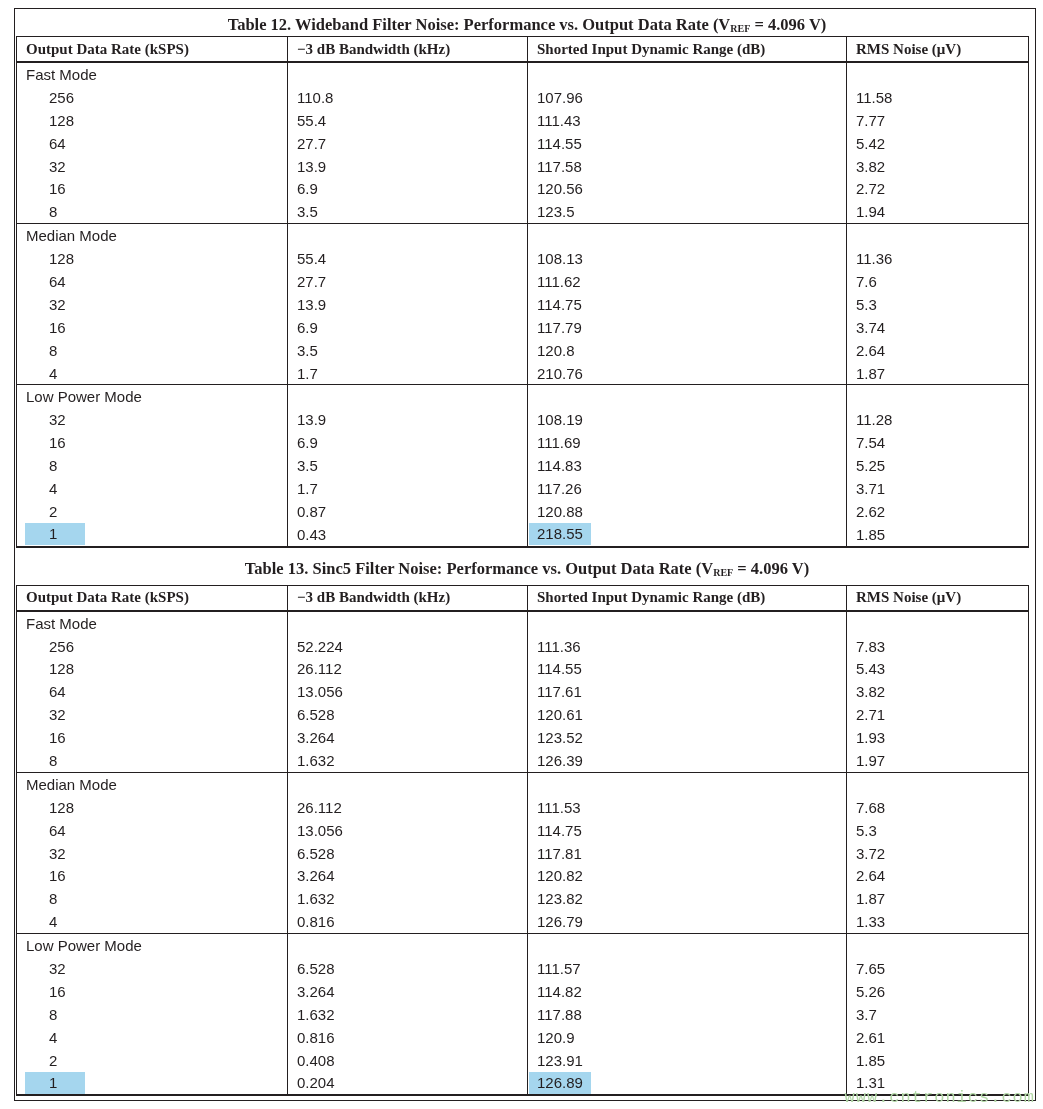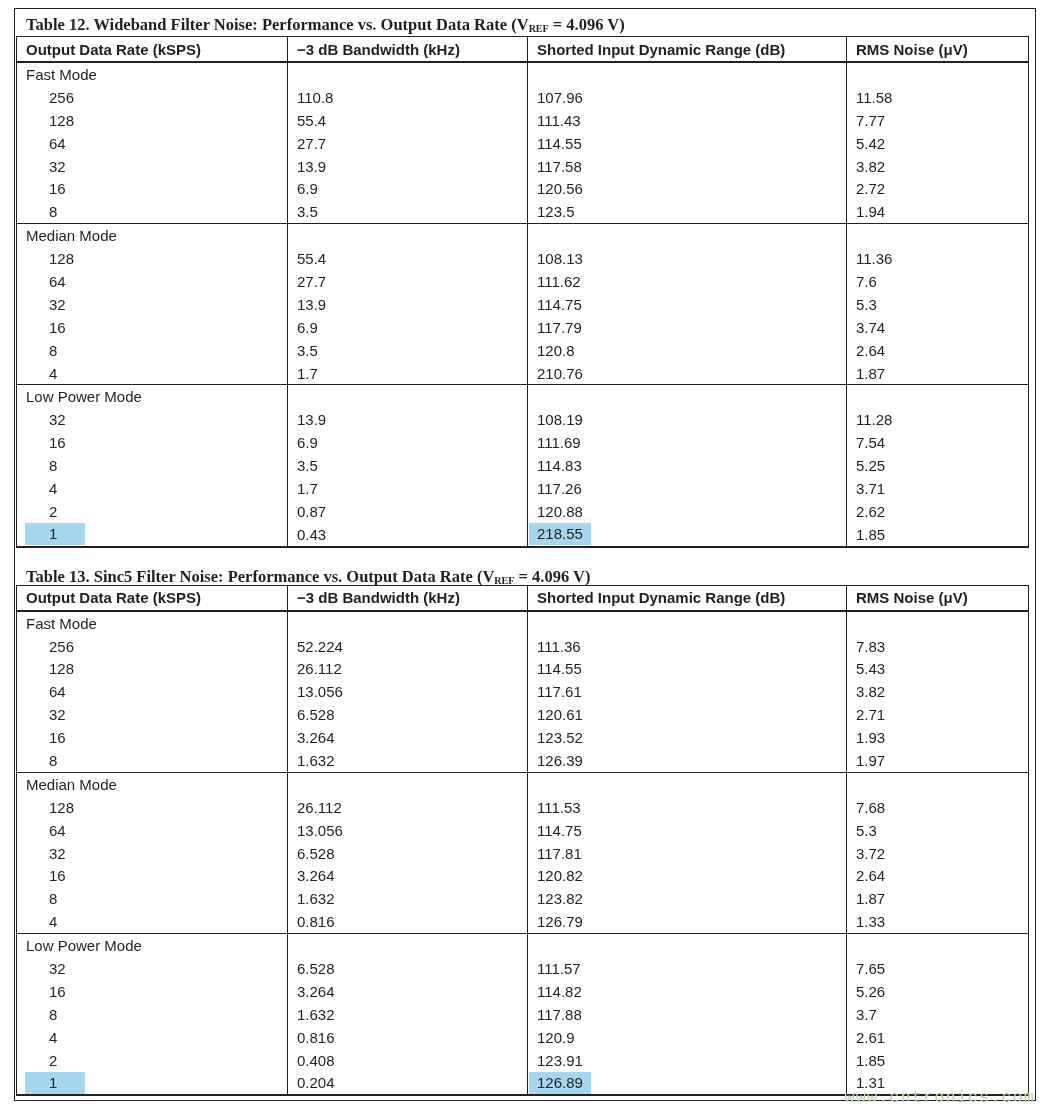--- a/index.html
+++ b/index.html
@@ -26,22 +26,23 @@
   .table-title{
     font-family:"Liberation Serif",serif;
     font-weight:bold;
     font-size:16.5px;
     margin:0;
     height:27px;
     box-sizing:border-box;
     padding:7px 0 0 10px;
     line-height:1.1;
     white-space:nowrap;
-  }
-  .t2 .table-title{height:37px;padding-top:20px;}
+    text-align:center;
+  }
+  .t2 .table-title{height:37px;padding-top:12px;}
   sub.vref{font-size:10px;font-weight:bold;vertical-align:-2px;line-height:0;}
   table.data{
     border-collapse:collapse;
     table-layout:fixed;
     width:1012px;
     border:1px solid var(--ink);
     border-bottom:2px solid var(--ink);
   }
   col.c1{width:271px;}
   col.c2{width:240px;}
@@ -52,20 +53,21 @@
     border-right:1px solid var(--ink);
     border-top:1px solid var(--ink);
     border-bottom:2px solid var(--ink);
     text-align:left;
     font-size:15px;
     font-weight:bold;
     height:24px;
     padding:0 0 0 9px;
     white-space:nowrap;
     overflow:hidden;
+    font-family:Liberation Serif, serif;
   }
   td{
     border-left:1px solid var(--ink);
     border-right:1px solid var(--ink);
     font-size:15px;
     height:22.9px;
     padding:0 0 0 9px;
     vertical-align:middle;
     white-space:nowrap;
     overflow:hidden;

